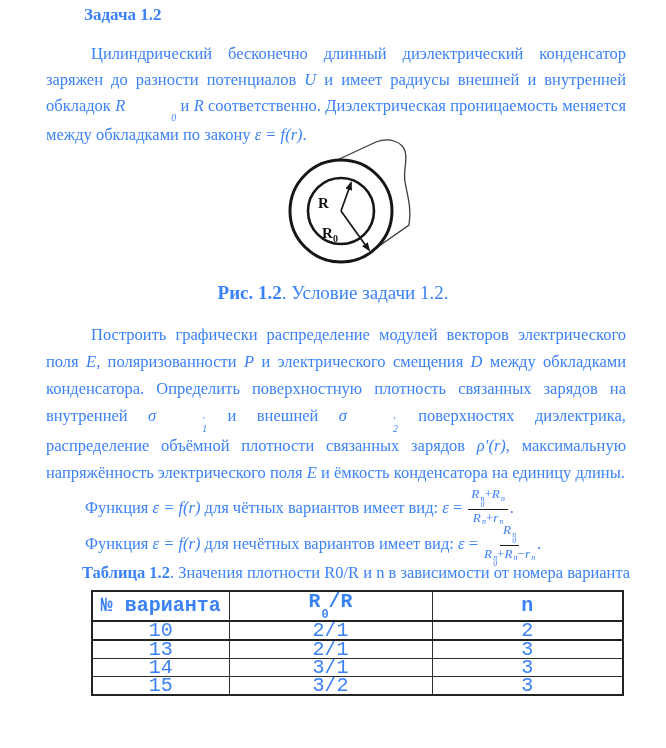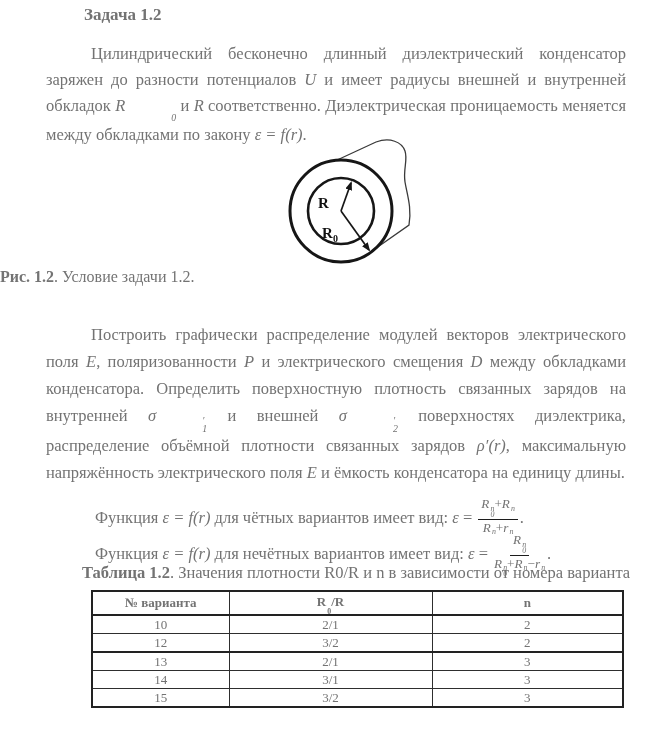--- a/index.html
+++ b/index.html
@@ -1,55 +1,56 @@
 <!DOCTYPE html>
 <html><head>
 <meta charset="utf-8">
 <style>
   html,body{margin:0;padding:0;background:#888;}
   .page{
     position:relative;
     width:666px;height:748px;
     background:#ffffff;
     font-family:"Liberation Serif","DejaVu Serif",serif;
-    color:#737373;
+    color:#3b82f6;
     overflow:hidden;
   }
   .title{
     position:absolute;left:84px;top:4px;margin:0;
     font-size:17px;font-weight:bold;line-height:22px;
   }
   .para{
     position:absolute;left:38px;width:580px;margin:8px;
     font-size:16.5px;text-align:justify;
   }
   .indent{text-indent:45px;}
   .p1{top:33px;line-height:26px;}
   .p2{top:313px;line-height:27px;}
   .figure{position:absolute;left:278px;top:134px;width:185px;height:132px;}
   .figure svg{display:block;}
   .fig-caption{
-    position:absolute;left:0;right:0;top:266px;margin:0;
-    text-align:left;font-size:16px;line-height:22px;
+    position:absolute;left:0;right:0;top:266px;margin:16px;
+    text-align:center;font-size:19px;line-height:22px;
   }
   .formula{
-    position:absolute;left:83px;margin:12px;
+    position:absolute;left:83px;margin:2px;
     font-size:16.5px;line-height:28px;white-space:nowrap;
   }
   .f1{top:485px;}
   .f2{top:521px;}
   .tbl-caption{
     position:absolute;left:82px;top:562px;margin:0;
     font-size:16.5px;line-height:22px;white-space:nowrap;
   }
   .variants{
     position:absolute;left:91px;top:590px;width:531px;
     border-collapse:collapse;table-layout:fixed;
-    font-size:13px;
+    font-size:20px;
     border:2px solid #222222;
+    font-family:Liberation Mono, monospace;
   }
   .variants th,.variants td{
     border:1px solid #2e2e2e;
     text-align:center;padding:0;overflow:hidden;
   }
   .variants thead th{
     font-weight:bold;height:20px;line-height:20px;
     border-bottom:2px solid #222222;
   }
   .variants tbody td{height:17px;line-height:17px;}
@@ -161,25 +162,20 @@
               </span></span><span>/R</span></th>
         <th>n</th>
       </tr>
     </thead>
     <tbody>
       <tr>
         <td>10</td>
         <td>2/1</td>
         <td>2</td>
       </tr>
-      <tr>
-        <td>12</td>
-        <td>3/2</td>
-        <td>2</td>
-      </tr>
       <tr class="sep">
         <td>13</td>
         <td>2/1</td>
         <td>3</td>
       </tr>
       <tr>
         <td>14</td>
         <td>3/1</td>
         <td>3</td>
       </tr>

